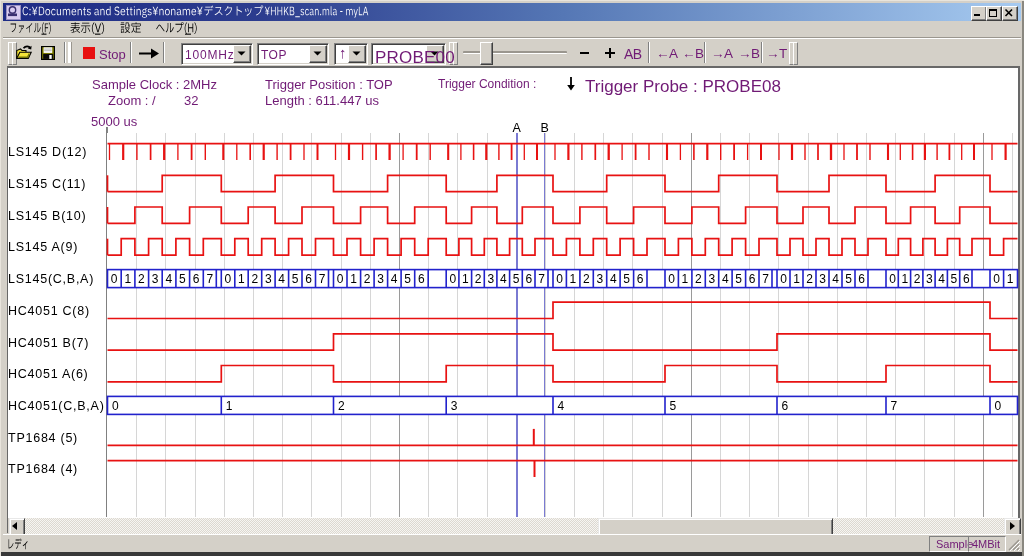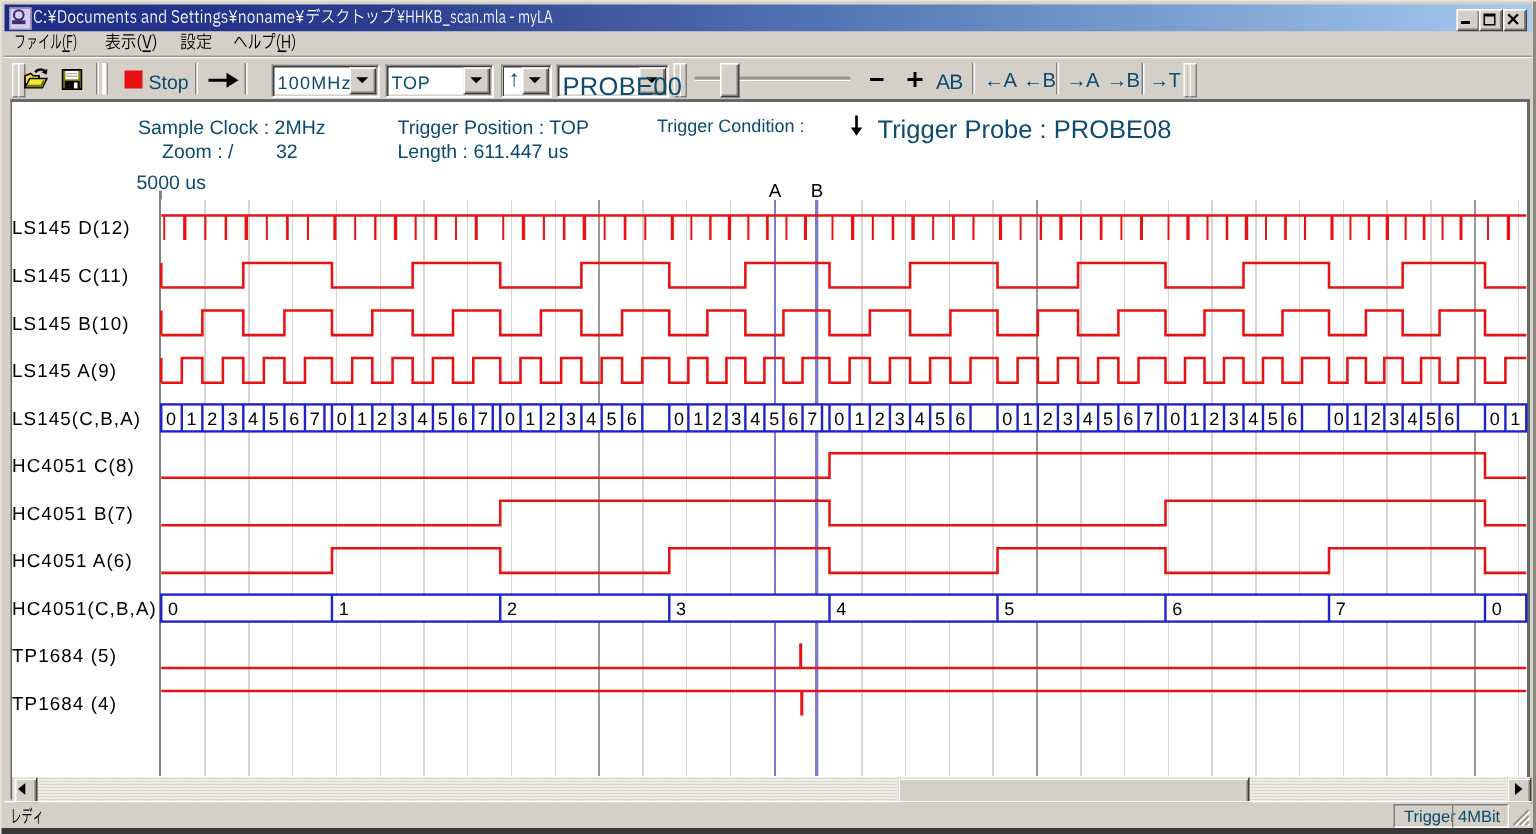--- a/index.html
+++ b/index.html
@@ -1,17 +1,17 @@
 <!DOCTYPE html>
 <html><head><meta charset="utf-8"><style>
 html,body{margin:0;padding:0}
 body{width:1024px;height:556px;position:relative;background:#d4d0c8;overflow:hidden;
 font-family:"Liberation Sans",sans-serif;-webkit-font-smoothing:antialiased}
 .abs{position:absolute}
-.txt{position:absolute;white-space:pre;color:#0c4a6e}
+.txt{position:absolute;white-space:pre;color:#701a75}
 </style></head><body>
 <div class="abs" style="left:0;top:0;width:1024px;height:556px;background:#d4d0c8"></div>
 <div class="abs" style="left:0;top:552px;width:1024px;height:4px;background:#383838"></div>
 <div class="abs" style="left:1022px;top:0;width:2px;height:556px;background:#8a8880"></div>
 <div class="abs" style="left:0;top:0;width:1024px;height:1px;background:#e8e4dc"></div>
 <div class="abs" style="left:0;top:0;width:1px;height:556px;background:#e8e4dc"></div>
 <div class="abs" style="left:3px;top:3px;width:1018px;height:18px;background:linear-gradient(90deg,#1e2c85 0%,#2c3c8e 25%,#5577b5 55%,#a6caf0 100%)"></div>
 <div class="abs" style="left:6px;top:5px;width:13px;height:13px;background:#d8ccf0;border:1px solid #9890c0"></div>
 <svg class="abs" style="left:6px;top:5px" width="13" height="13" viewBox="0 0 13 13">
 <circle cx="6.5" cy="5" r="3.2" fill="none" stroke="#3a3070" stroke-width="1.4"></circle>
@@ -353,18 +353,18 @@
 <svg class="abs" style="left:1010px;top:522px" width="5" height="8" viewBox="0 0 5 8">
     <path d="M0 0 L0 8 L5 4 Z" fill="#000"></path>
   </svg>
 <div class="abs" style="left:598px;top:518px;width:233px;height:15.5px;background:#d4d0c8;border-top:1px solid #e8e8e8;border-left:1px solid #e8e8e8;border-right:1.5px solid #404040;border-bottom:1.5px solid #404040;box-shadow:inset 1px 1px 0 #fff,inset -1px -1px 0 #808080"></div>
 <div class="abs" style="left:3px;top:534px;width:1018px;height:1px;background:#fff"></div>
 <div class="abs" style="left:3px;top:535px;width:1018px;height:17px;background:#d4d0c8"></div>
 <svg class="abs" style="left:0;top:530px" width="120" height="26">
 <path transform="translate(7.0,18.5) scale(0.007333,-0.012000)" d="M218 4V764H289V75Q456 97 598 196Q740 295 827 461L883 417Q791 244 636 135Q480 26 289 4Z M1895 842Q1947 755 1984 663L1931 640Q1885 745 1839 819ZM1816 596Q1781 686 1726 777L1783 801Q1840 700 1871 619ZM1175 740H1715V670H1175ZM1086 423V492H1904V423H1542V363Q1542 213 1476 118Q1409 23 1268 -36L1228 30Q1358 84 1414 160Q1470 237 1470 363V423Z M2800 571Q2699 467 2566 381V-55H2494V337Q2354 255 2183 191L2153 259Q2322 317 2480 412Q2638 508 2751 625Z" fill="#000"></path>
 </svg>
 <div class="abs" style="left:929px;top:536px;width:38px;height:14px;border-top:1px solid #808080;border-left:1px solid #808080;border-right:1px solid #fff;border-bottom:1px solid #fff"></div>
-<div class="txt" style="left:936px;top:537px;font-size:12px"><span style="font-size:11px">Trigger</span></div>
+<div class="txt" style="left:936px;top:537px;font-size:12px"><span style="font-size:11px">Sample</span></div>
 <div class="abs" style="left:968px;top:536px;width:36px;height:14px;border-top:1px solid #808080;border-left:1px solid #808080;border-right:1px solid #fff;border-bottom:1px solid #fff"></div>
 <div class="txt" style="left:972px;top:537px;font-size:12px"><span style="font-size:11px">4MBit</span></div>
 <svg class="abs" style="left:1008px;top:539px" width="12" height="12" viewBox="0 0 12 12">
 <path d="M11 1 L1 11 M11 5 L5 11 M11 9 L9 11" stroke="#9a968e" stroke-width="1.4"></path>
 <path d="M12 2 L2 12 M12 6 L6 12 M12 10 L10 12" stroke="#fff" stroke-width="1"></path>
 </svg>
 </body></html>

